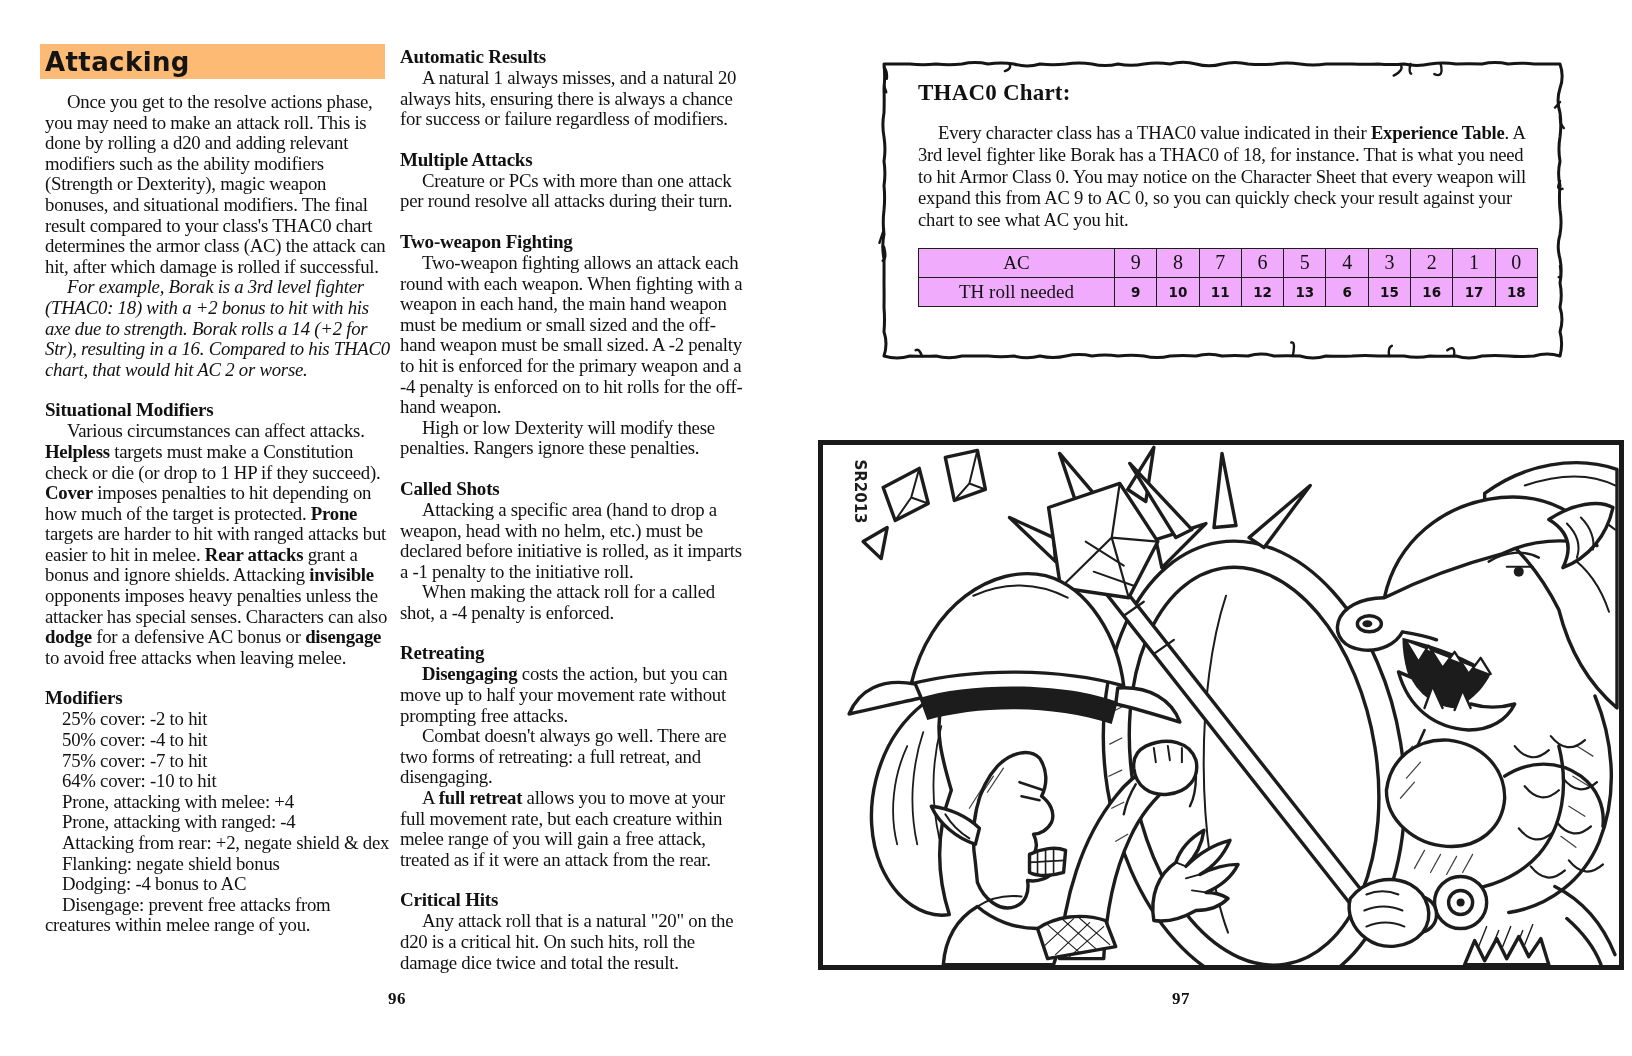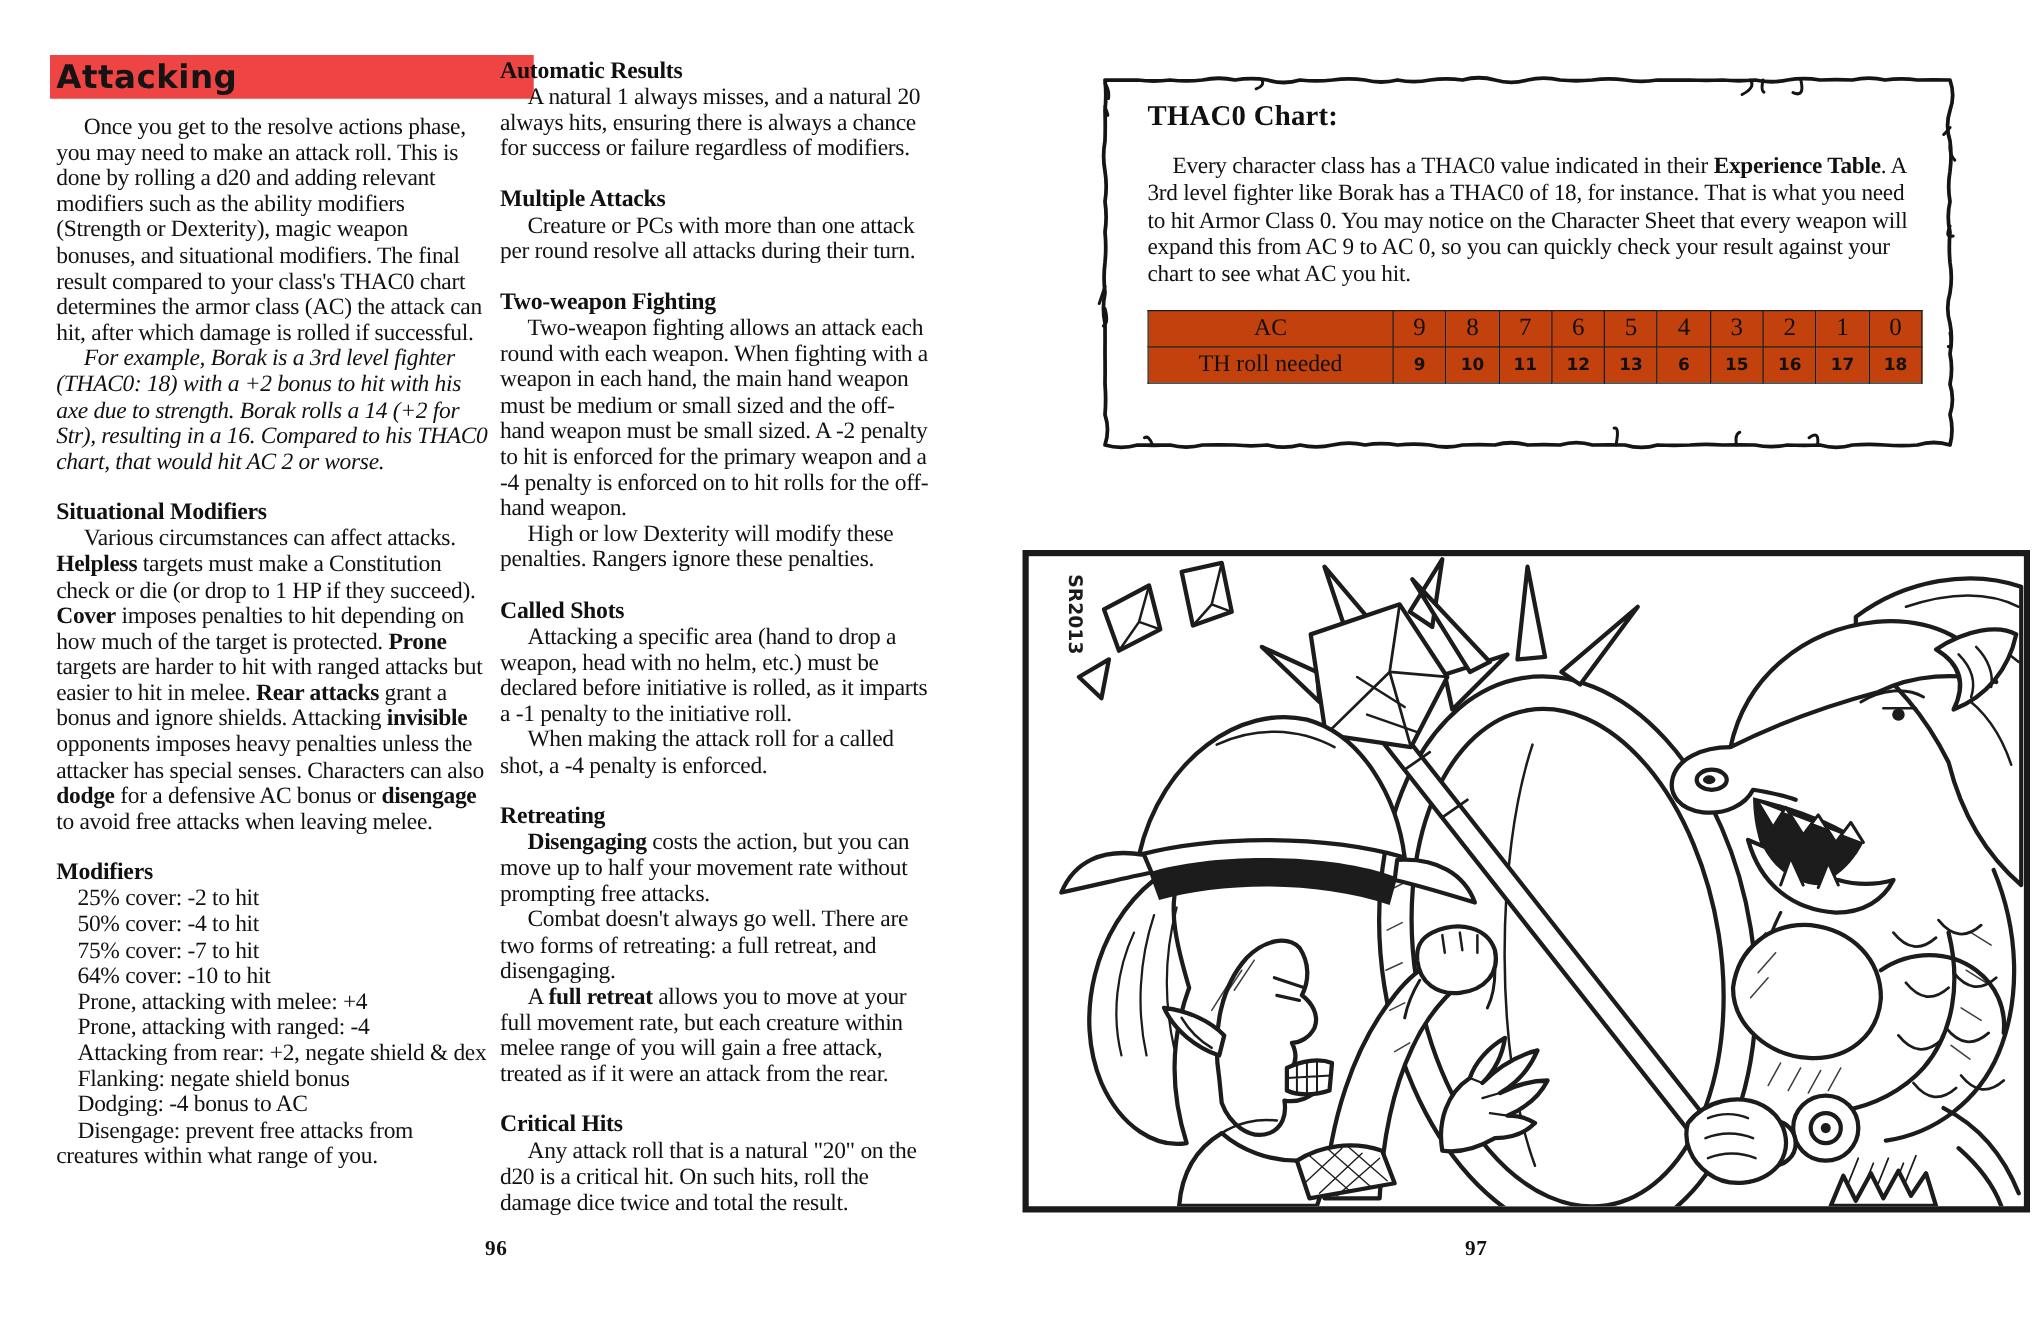--- a/index.html
+++ b/index.html
@@ -5,22 +5,22 @@
   html,body{margin:0;padding:0;}
   body{
     width:1632px;height:1056px;position:relative;overflow:hidden;
     background:#ffffff;color:#111;
     font-family:"Liberation Serif", serif;
   }
   .b{font-weight:bold}
 
   
   .title-bar{
-    position:absolute;left:40px;top:44px;width:387px;height:35px;
-    background:#ef4444;display:flex;align-items:center;
+    position:absolute;left:40px;top:44px;width:345px;height:35px;
+    background:#fdba74;display:flex;align-items:center;
   }
   .title-bar h1{
     margin:0 0 0 5px;font-family:"DejaVu Sans", sans-serif;
     font-size:26px;font-weight:bold;letter-spacing:.4px;color:#141414;
   }
   .textcol{position:absolute;font-size:18.8px;line-height:20.6px;letter-spacing:-0.25px;}
   #col1{left:45px;top:92px;width:345px;}
   #col2{left:400px;top:46px;width:348px;}
   p.para{margin:0;text-indent:22px;}
   .example{font-style:italic;margin-top:21px;}
@@ -33,21 +33,21 @@
   #pn96{left:388px;top:989px;}
   #pn97{left:1172px;top:989px;}
 
   
   #thac0-box{position:absolute;left:872px;top:50px;width:700px;height:322px;}
   #thac0-box svg.frame{position:absolute;left:0;top:0;}
   #thac0-inner{position:absolute;left:46px;top:30px;width:618px;}
   #thac0-inner h2{margin:0 0 16px 0;font-size:23px;letter-spacing:.2px;}
   #thac0-inner .body{font-size:18.6px;line-height:21.8px;text-indent:20px;letter-spacing:-0.2px;margin:0;}
   table.thac0{border-collapse:collapse;margin-top:17px;width:620px;table-layout:fixed;}
-  table.thac0 td{border:1.7px solid #1d1d1d;text-align:center;height:28px;padding:0;background:#c2410c;}
+  table.thac0 td{border:1.7px solid #1d1d1d;text-align:center;height:28px;padding:0;background:#f0abfc;}
   table.thac0 td.lbl{width:195px;font-size:19px;}
   table.thac0 td.ac{font-size:20px;font-family:"Liberation Serif",serif;}
   table.thac0 td.th{font-size:13.5px;font-weight:bold;font-family:"DejaVu Sans", sans-serif;}
 
   
   #illo{
     position:absolute;left:818px;top:440px;width:806px;height:530px;
     border:5px solid #1a1a1a;box-sizing:border-box;background:#fff;
   }
   #illo svg{display:block;width:100%;height:100%;}
@@ -71,21 +71,21 @@
     <div class="mod-line">25% cover: -2 to hit</div>
     <div class="mod-line">50% cover: -4 to hit</div>
     <div class="mod-line">75% cover: -7 to hit</div>
     <div class="mod-line">64% cover: -10 to hit</div>
     <div class="mod-line">Prone, attacking with melee: +4</div>
     <div class="mod-line">Prone, attacking with ranged: -4</div>
     <div class="mod-line">Attacking from rear: +2, negate shield &amp; dex</div>
     <div class="mod-line">Flanking: negate shield bonus</div>
     <div class="mod-line">Dodging: -4 bonus to AC</div>
     <div class="mod-line">Disengage: prevent free attacks from</div>
-    <div class="mod-footer">creatures within what range of you.</div>
+    <div class="mod-footer">creatures within melee range of you.</div>
   </div>
 </div>
 
 <div id="col2" class="textcol">
   <section>
     <h3 class="sec">Automatic Results</h3>
     <p class="para">A natural 1 always misses, and a natural 20 always hits, ensuring there is always a chance for success or failure regardless of modifiers.</p>
   </section>
   <section>
     <h3 class="sec">Multiple Attacks</h3>

